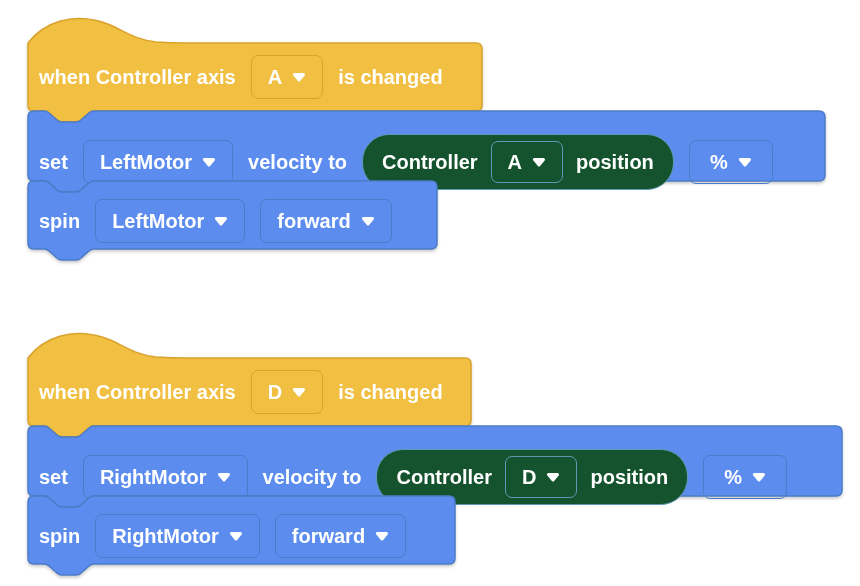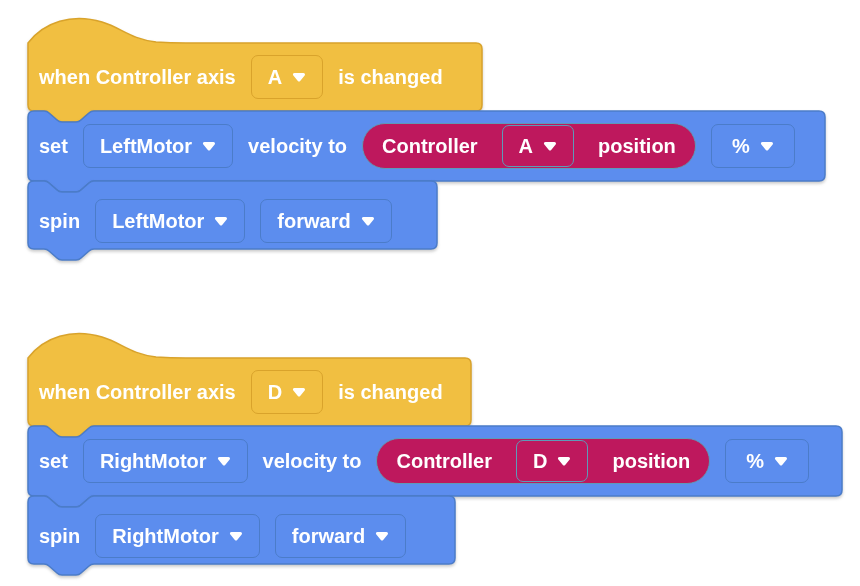--- a/index.html
+++ b/index.html
@@ -13,34 +13,34 @@
     position:absolute;top:0;left:0;overflow:visible;
     filter:drop-shadow(0 2px 1.5px rgba(70,70,70,0.28));
   }
   path.yellow{fill:#F1BF41;stroke:#D9A32B;stroke-width:1.5;}
   path.blue{fill:#5C8DEE;stroke:#4B7CC9;stroke-width:1.5;}
   .row{
     position:absolute;left:0;display:flex;align-items:center;gap:15px;
     padding-left:11px;color:#fff;font-weight:bold;font-size:20px;white-space:nowrap;
   }
   .row.hat-row{top:25px;height:68px;}
-  .row.stmt-row{top:0;height:70px;}
+  .row.stmt-row{top:16px;height:70px;}
   .row.spin-row{top:0;height:80px;}
   .lbl{display:inline-block;}
   .dd{
     display:flex;align-items:center;justify-content:center;gap:10px;
     height:44px;border-radius:7px;padding:0 16px;box-sizing:border-box;cursor:pointer;
   }
   .dd.on-yellow{border:1.5px solid #D9A32B;min-width:64px;}
   .dd.on-blue{border:1.5px solid #4B7CC9;}
   .dd.on-teal{border:1.5px solid #5E9AB8;min-width:64px;height:42px;}
   .dd.unit{min-width:84px;}
   .reporter{
-    display:flex;align-items:center;gap:24px;height:46px;border-radius:27px;
-    padding:0 19px;background:#be185d;border:1.5px solid #5E9AB8;box-sizing:border-box;
+    display:flex;align-items:center;gap:13px;height:56px;border-radius:27px;
+    padding:0 19px;background:#14532d;border:1.5px solid #5E9AB8;box-sizing:border-box;
   }
   .caret{flex:0 0 auto;display:block;}
 </style>
 </head>
 <body>
 
 <div class="workspace">
 
   <div class="block" style="left:28px;top:18px;width:454px;height:105px;">
     <svg width="454" height="105" viewBox="0 0 454 105">

